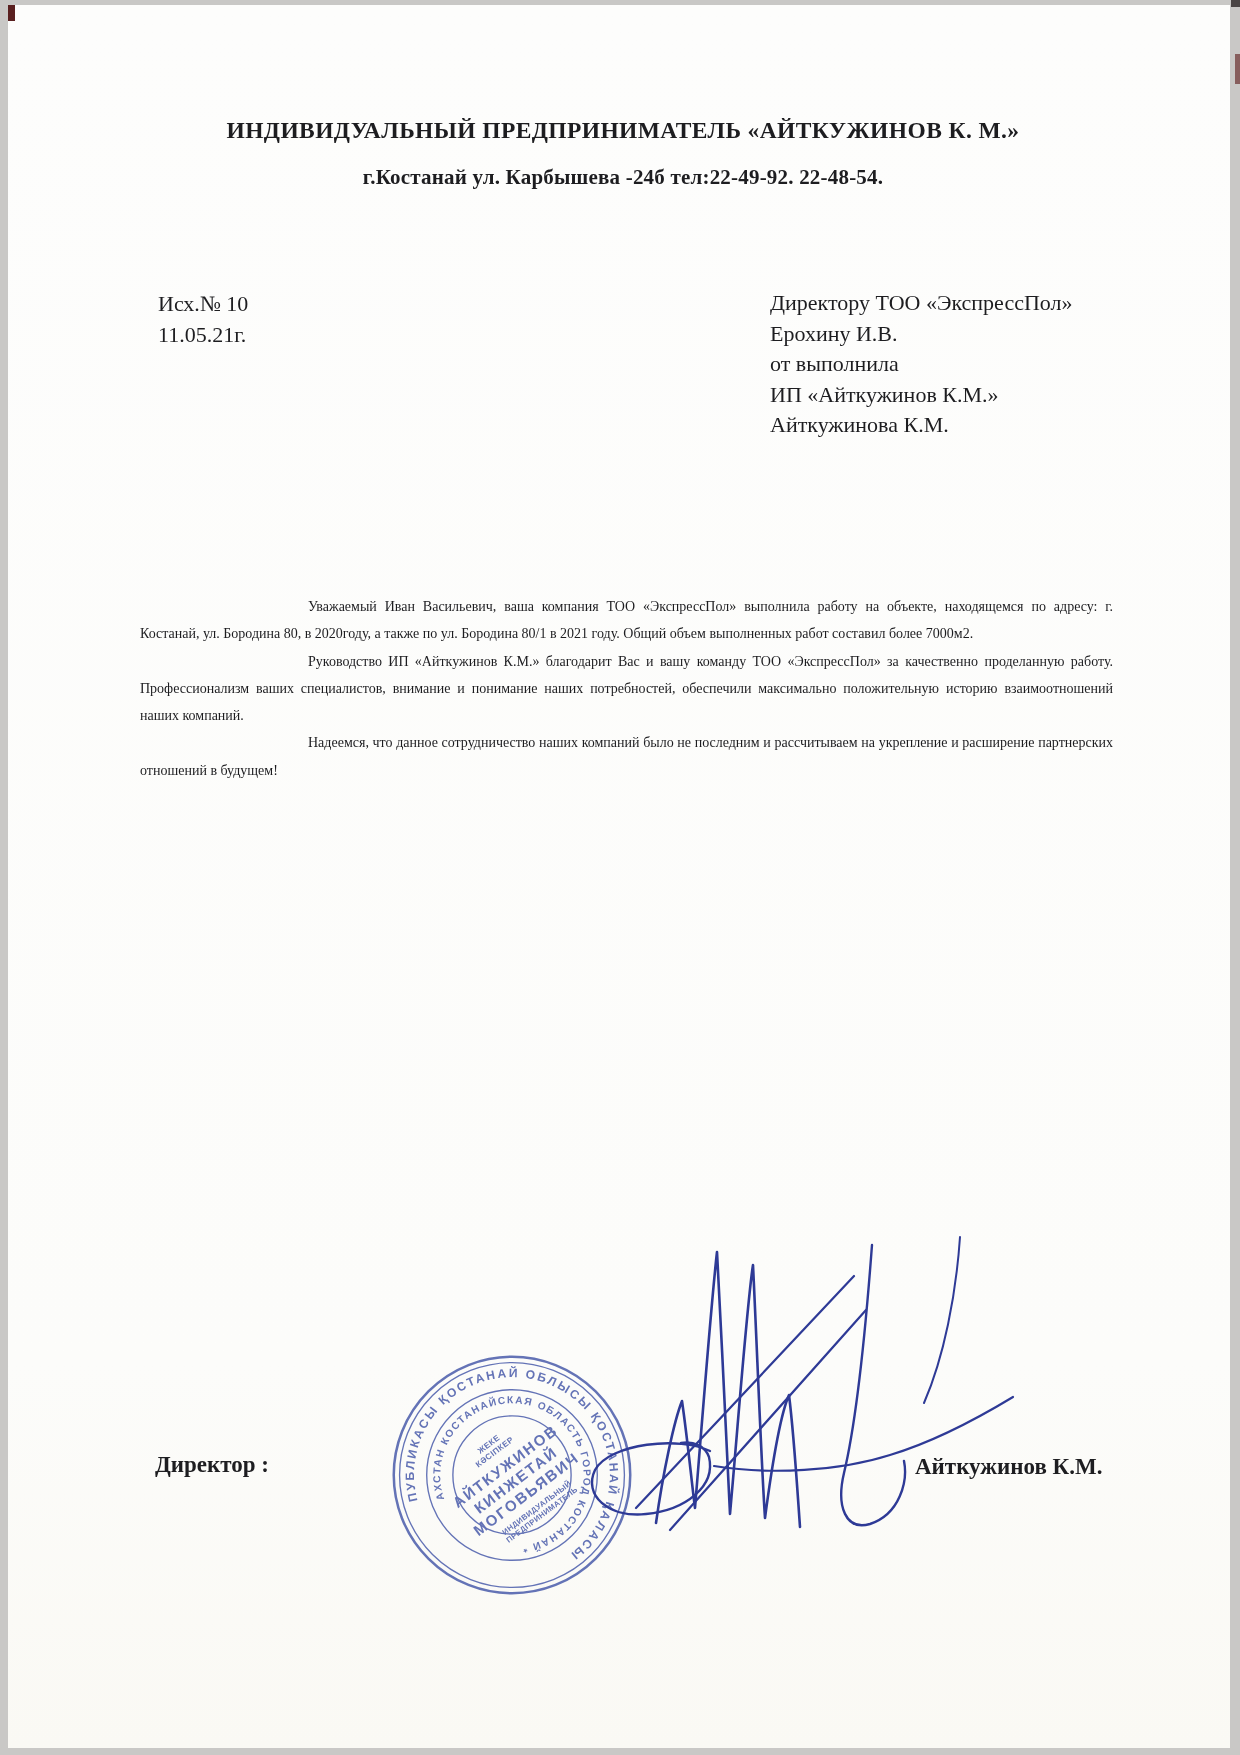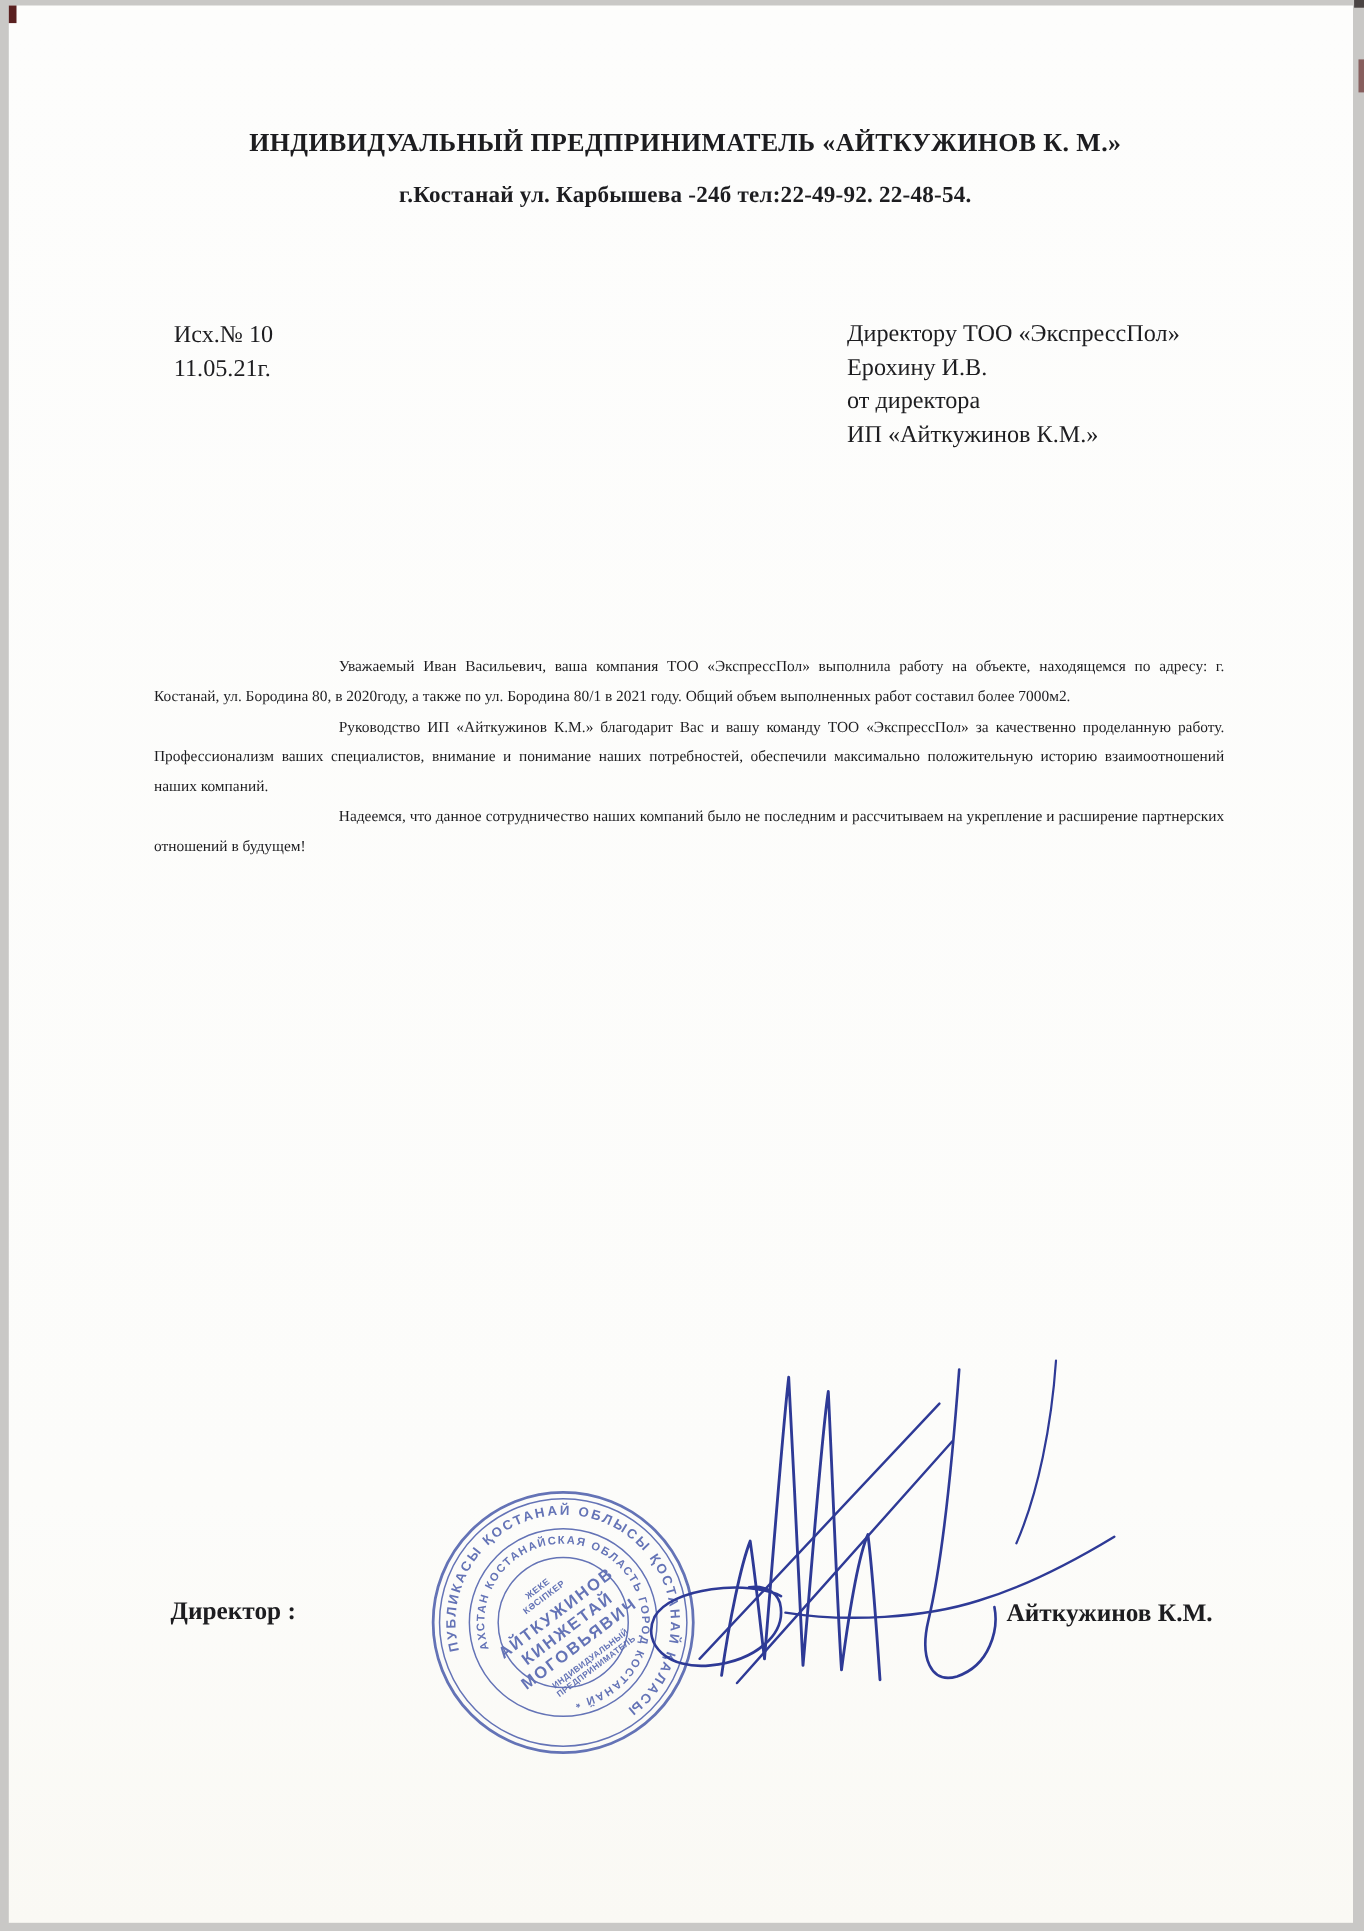--- a/index.html
+++ b/index.html
@@ -60,22 +60,23 @@
   </div>
 
   <div class="meta">
     <div>Исх.№ 10</div>
     <div>11.05.21г.</div>
   </div>
 
   <div class="recipient">
     <div>Директору ТОО «ЭкспрессПол»</div>
     <div>Ерохину И.В.</div>
-    <div>от директора</div>
+    <div>от выполнила</div>
     <div>ИП «Айткужинов К.М.»</div>
+    <div>Айткужинова К.М.</div>
   </div>
 
   <div class="body-text">
     <p>Уважаемый Иван Васильевич, ваша компания ТОО «ЭкспрессПол» выполнила работу на объекте, находящемся по адресу: г. Костанай, ул. Бородина 80, в 2020году, а также по ул. Бородина 80/1 в 2021 году. Общий объем выполненных работ составил более 7000м2.</p>
     <p>Руководство ИП «Айткужинов К.М.» благодарит Вас и вашу команду ТОО «ЭкспрессПол» за качественно проделанную работу. Профессионализм ваших специалистов, внимание и понимание наших потребностей, обеспечили максимально положительную историю взаимоотношений наших компаний.</p>
     <p>Надеемся, что данное сотрудничество наших компаний было не последним и рассчитываем на укрепление и расширение партнерских отношений в будущем!</p>
   </div>
 
   <div class="sign-row">
     <span class="director">Директор :</span>

